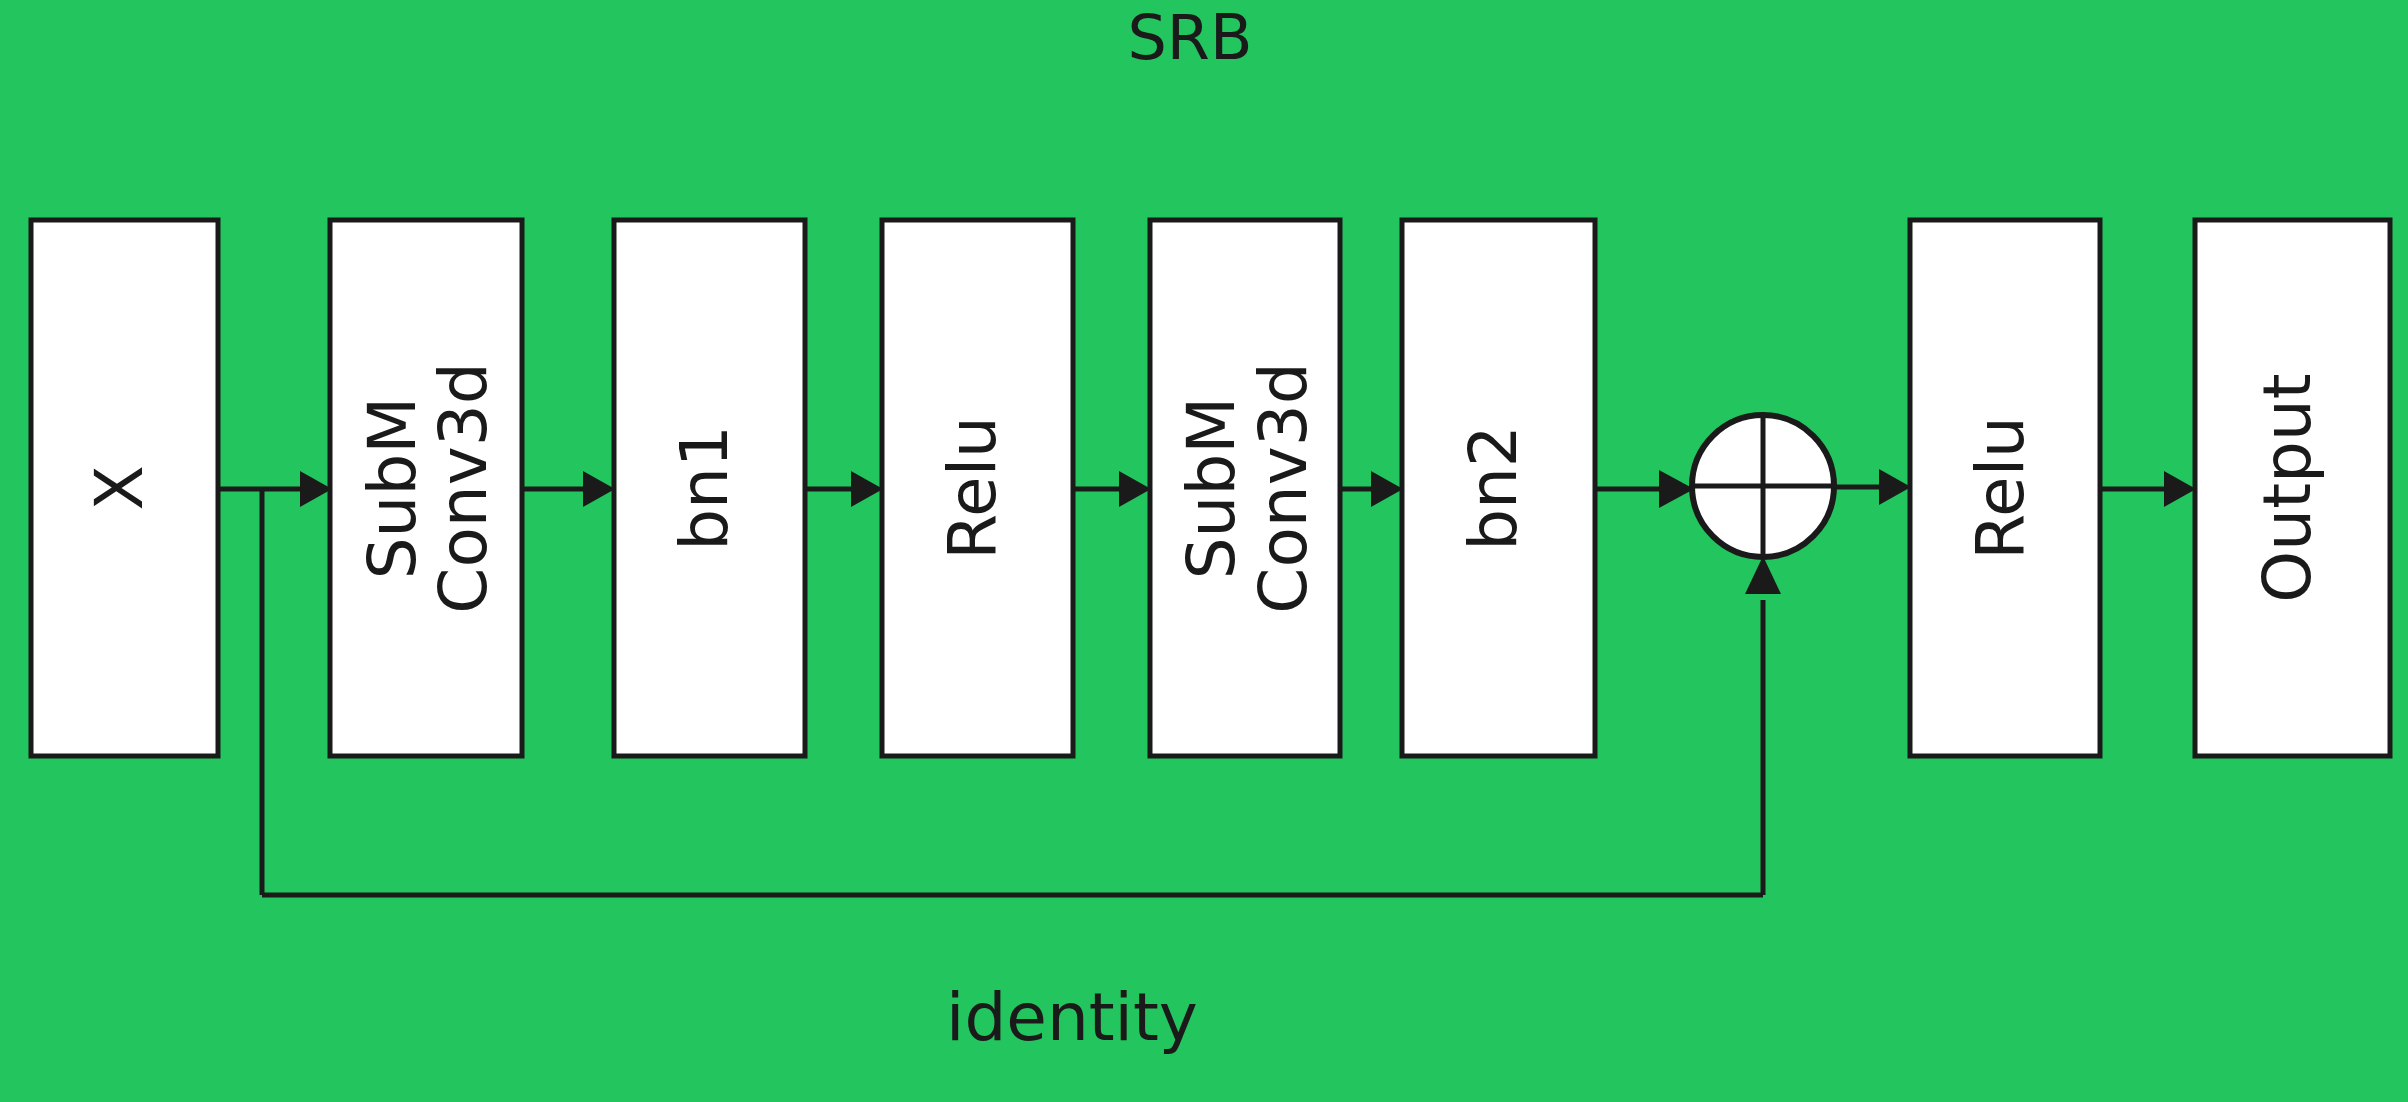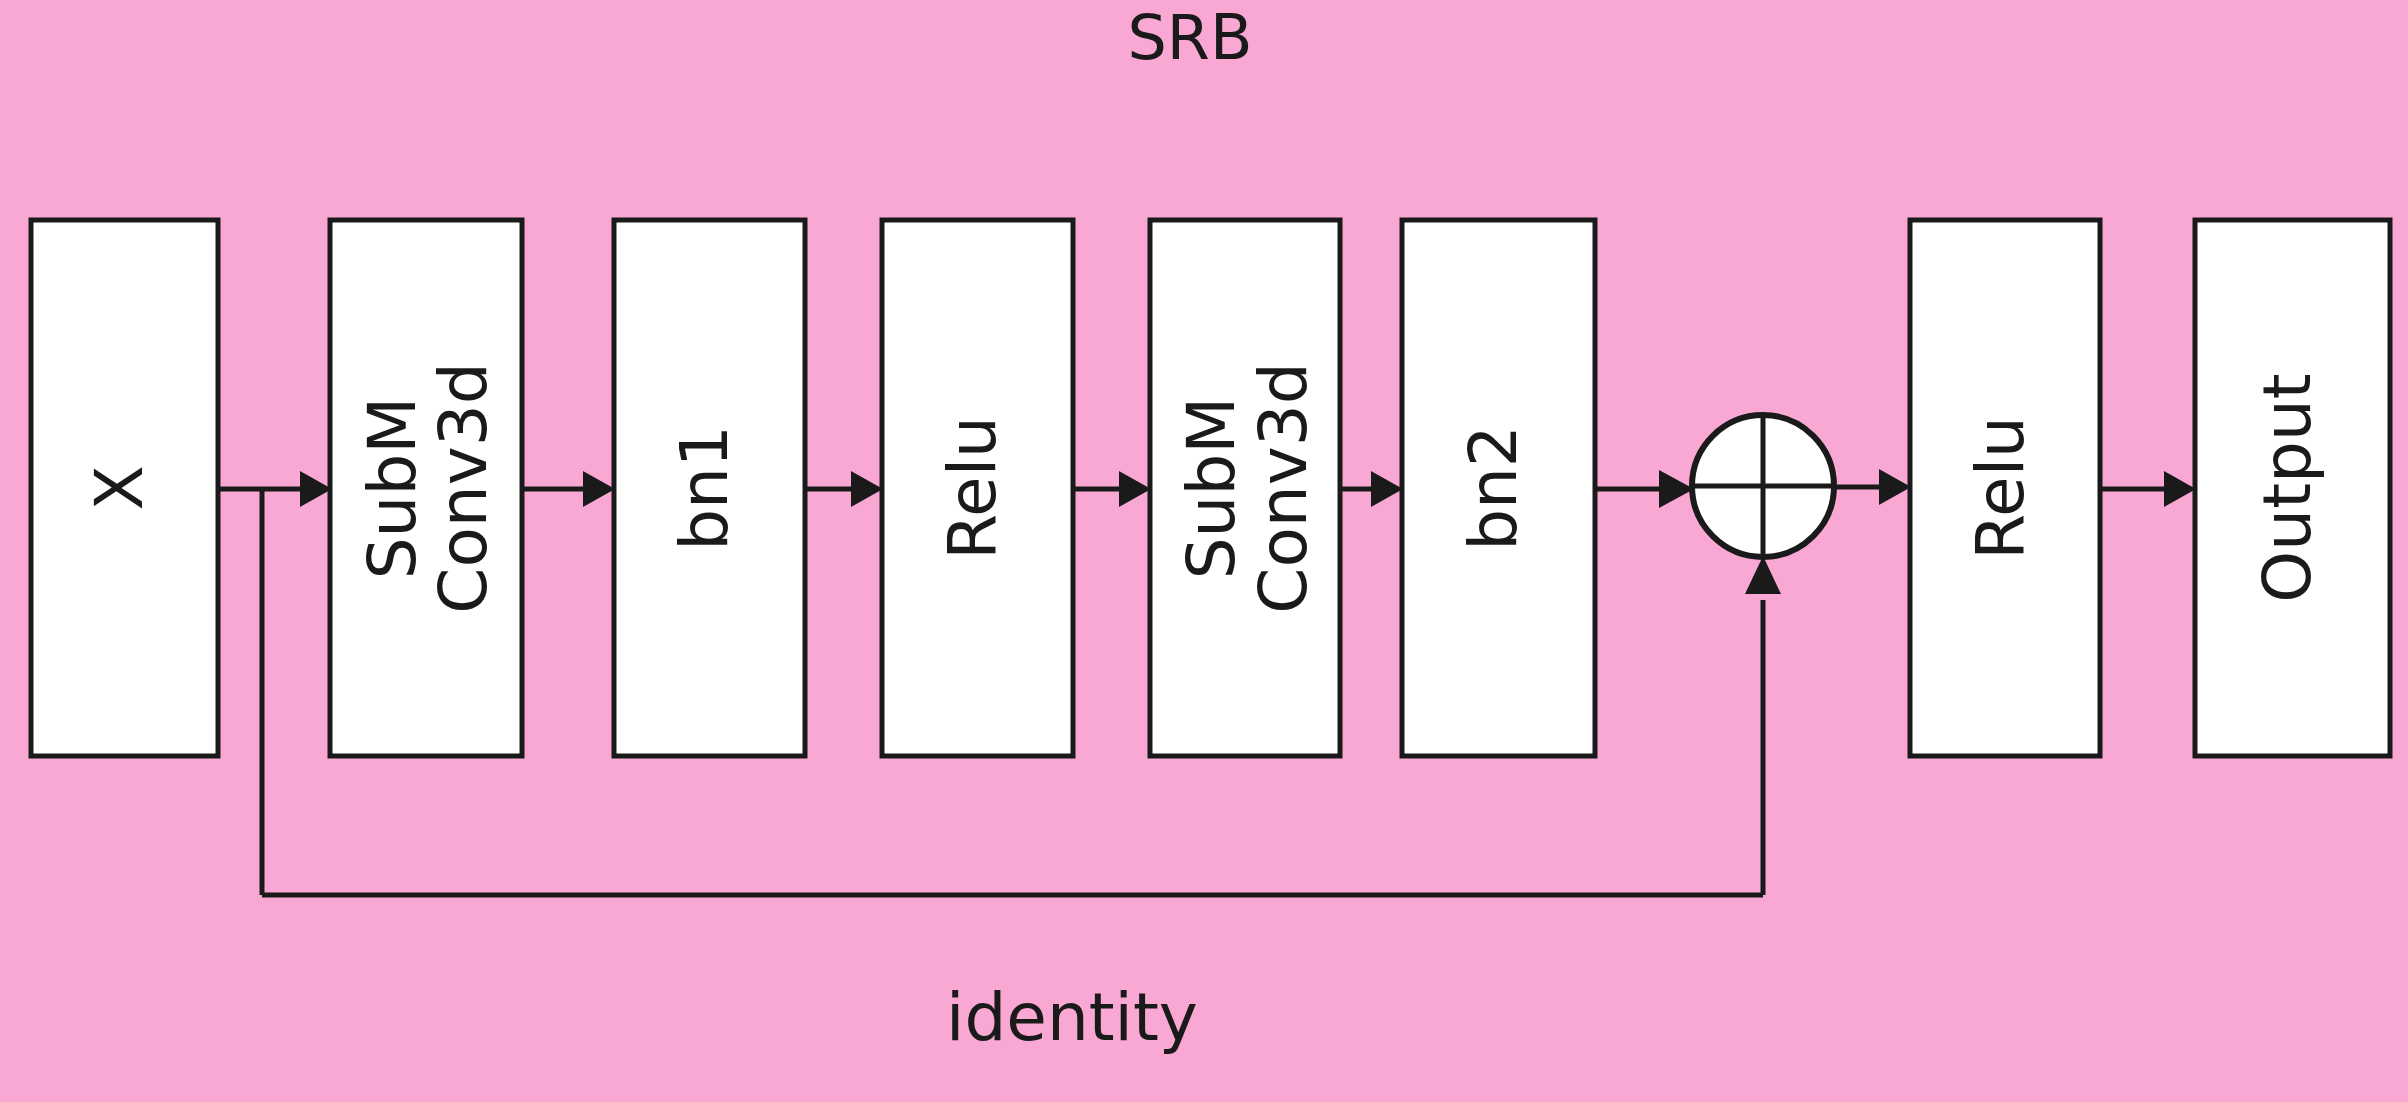--- a/index.html
+++ b/index.html
@@ -8,21 +8,21 @@
     padding: 0;
     background: #ffffff;
   }
   body {
     font-family: "DejaVu Sans", "Liberation Sans", sans-serif;
   }
   #canvas-wrap {
     position: relative;
     width: 2408px;
     height: 1102px;
-    background: #f9a8d4;
+    background: #22c55e;
     overflow: hidden;
   }
   #diagram-svg {
     position: absolute;
     left: 0;
     top: 0;
     width: 2408px;
     height: 1102px;
     display: block;
   }

